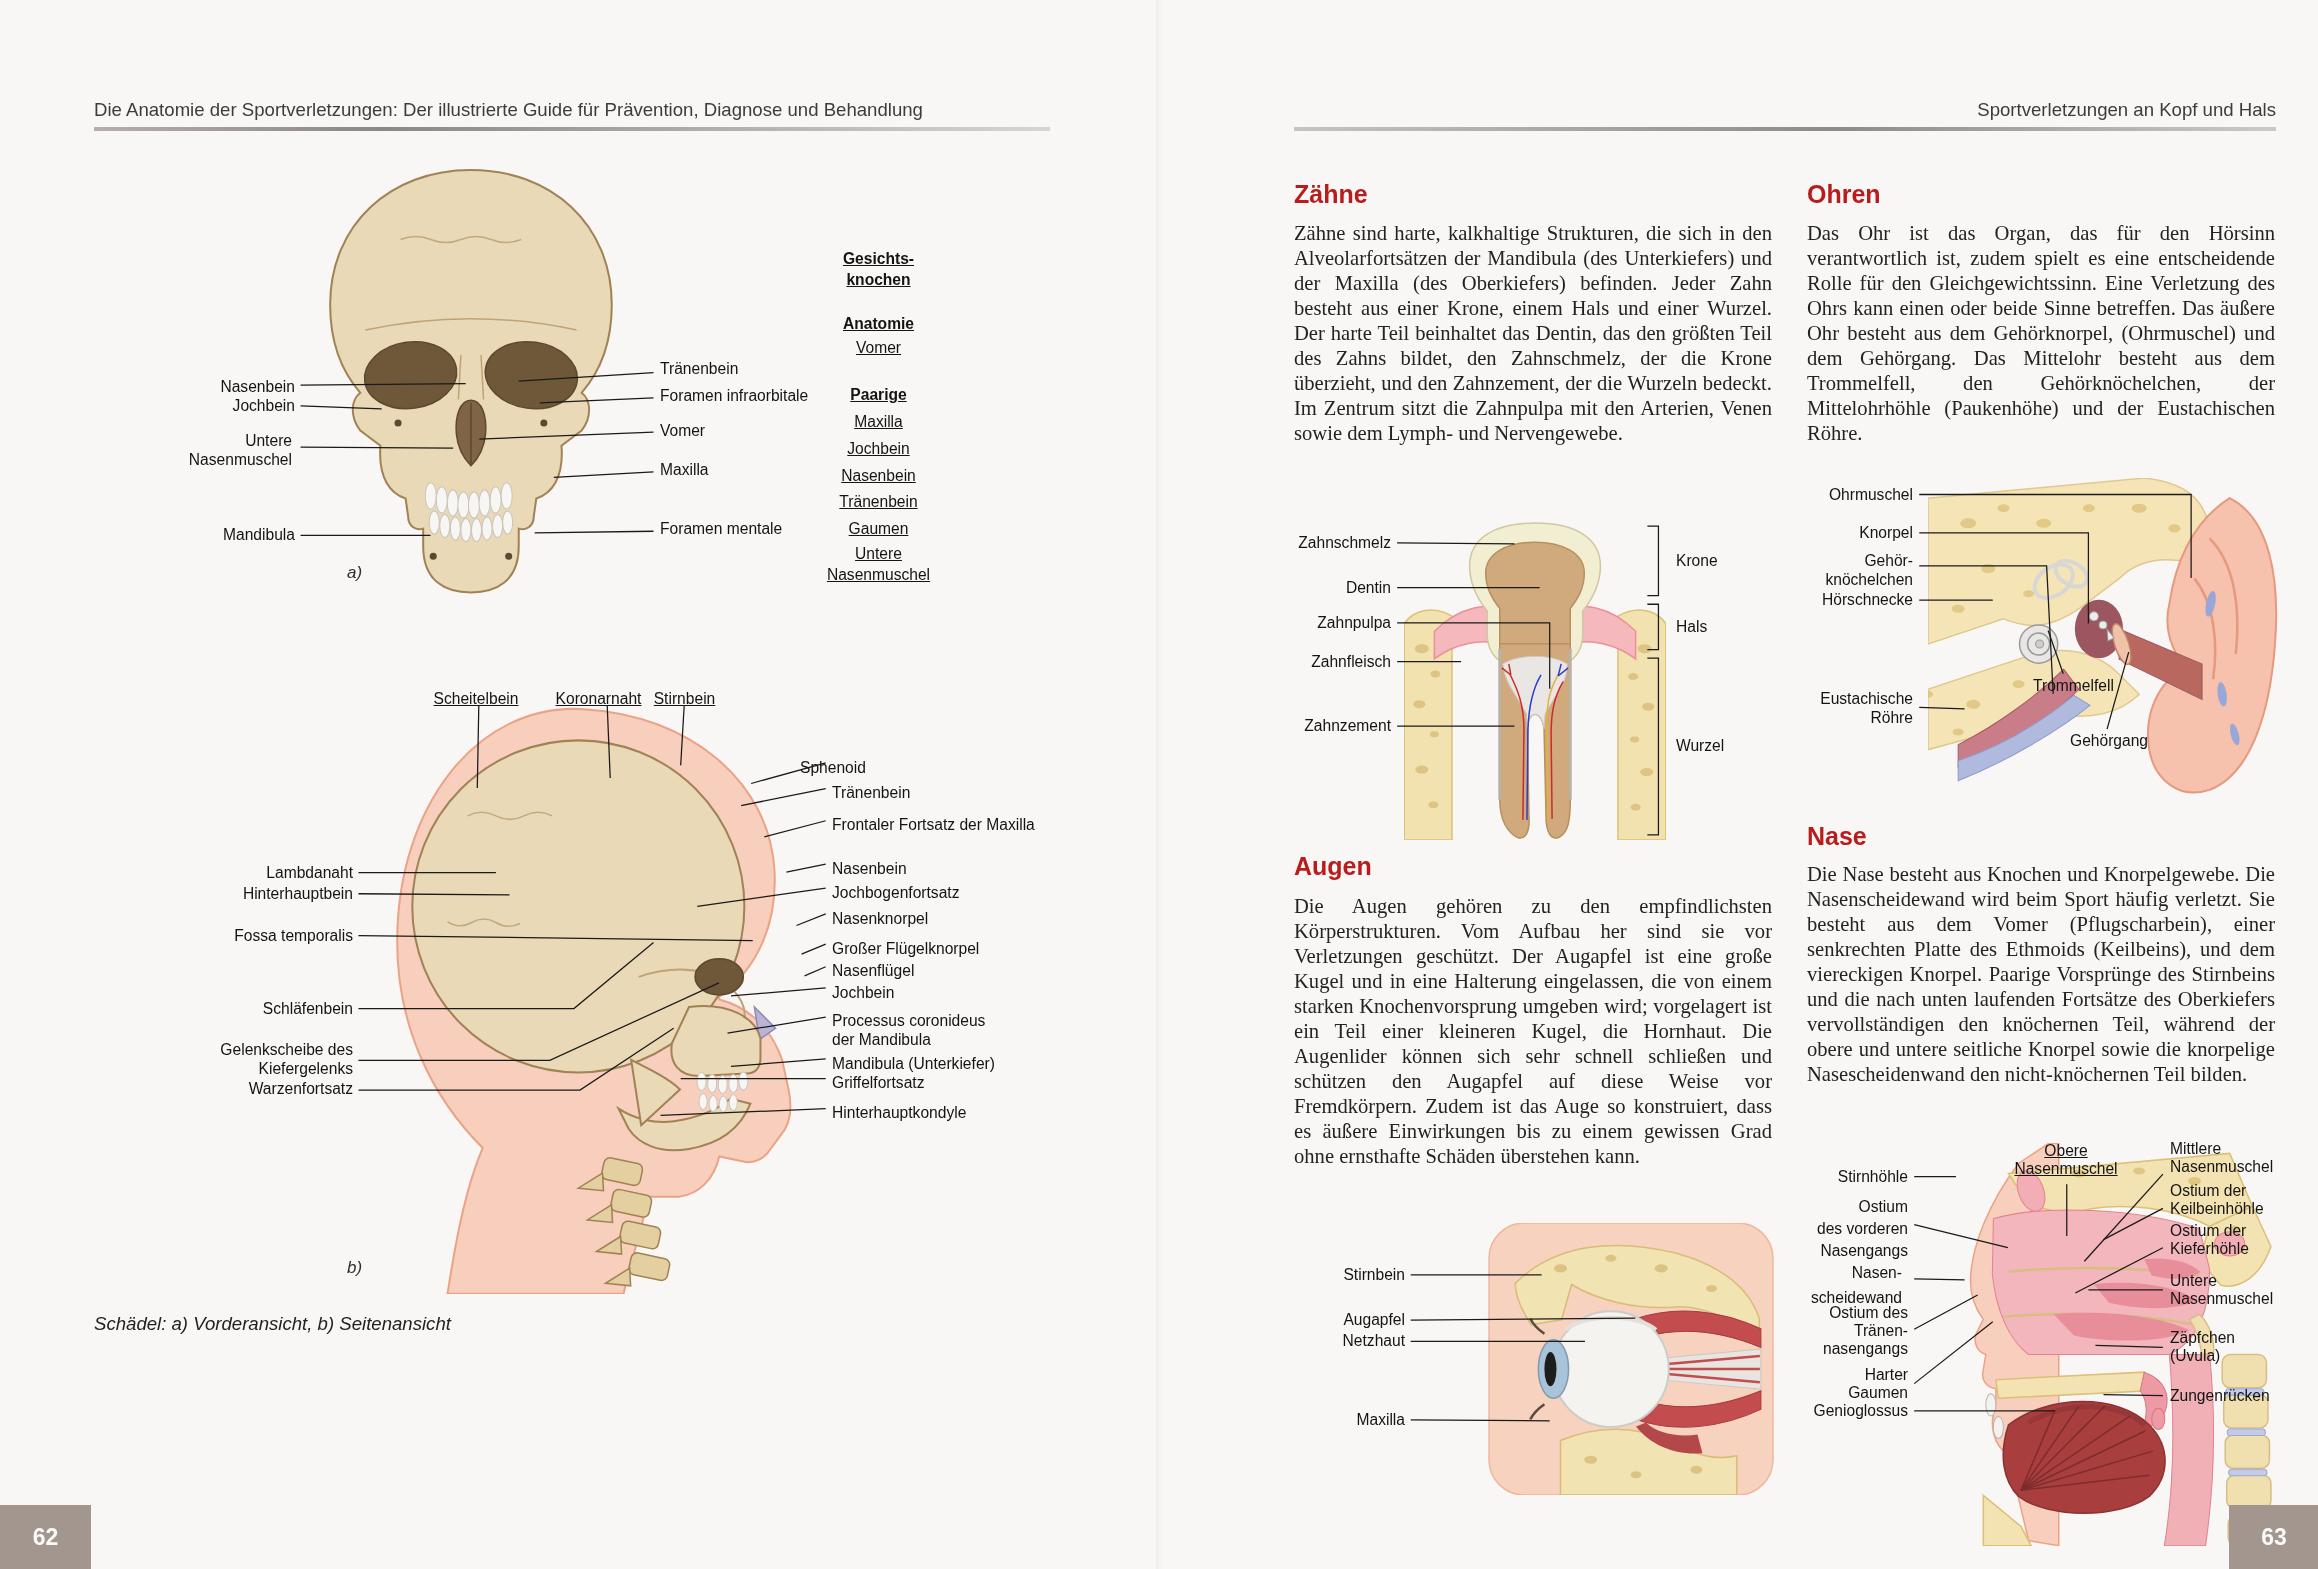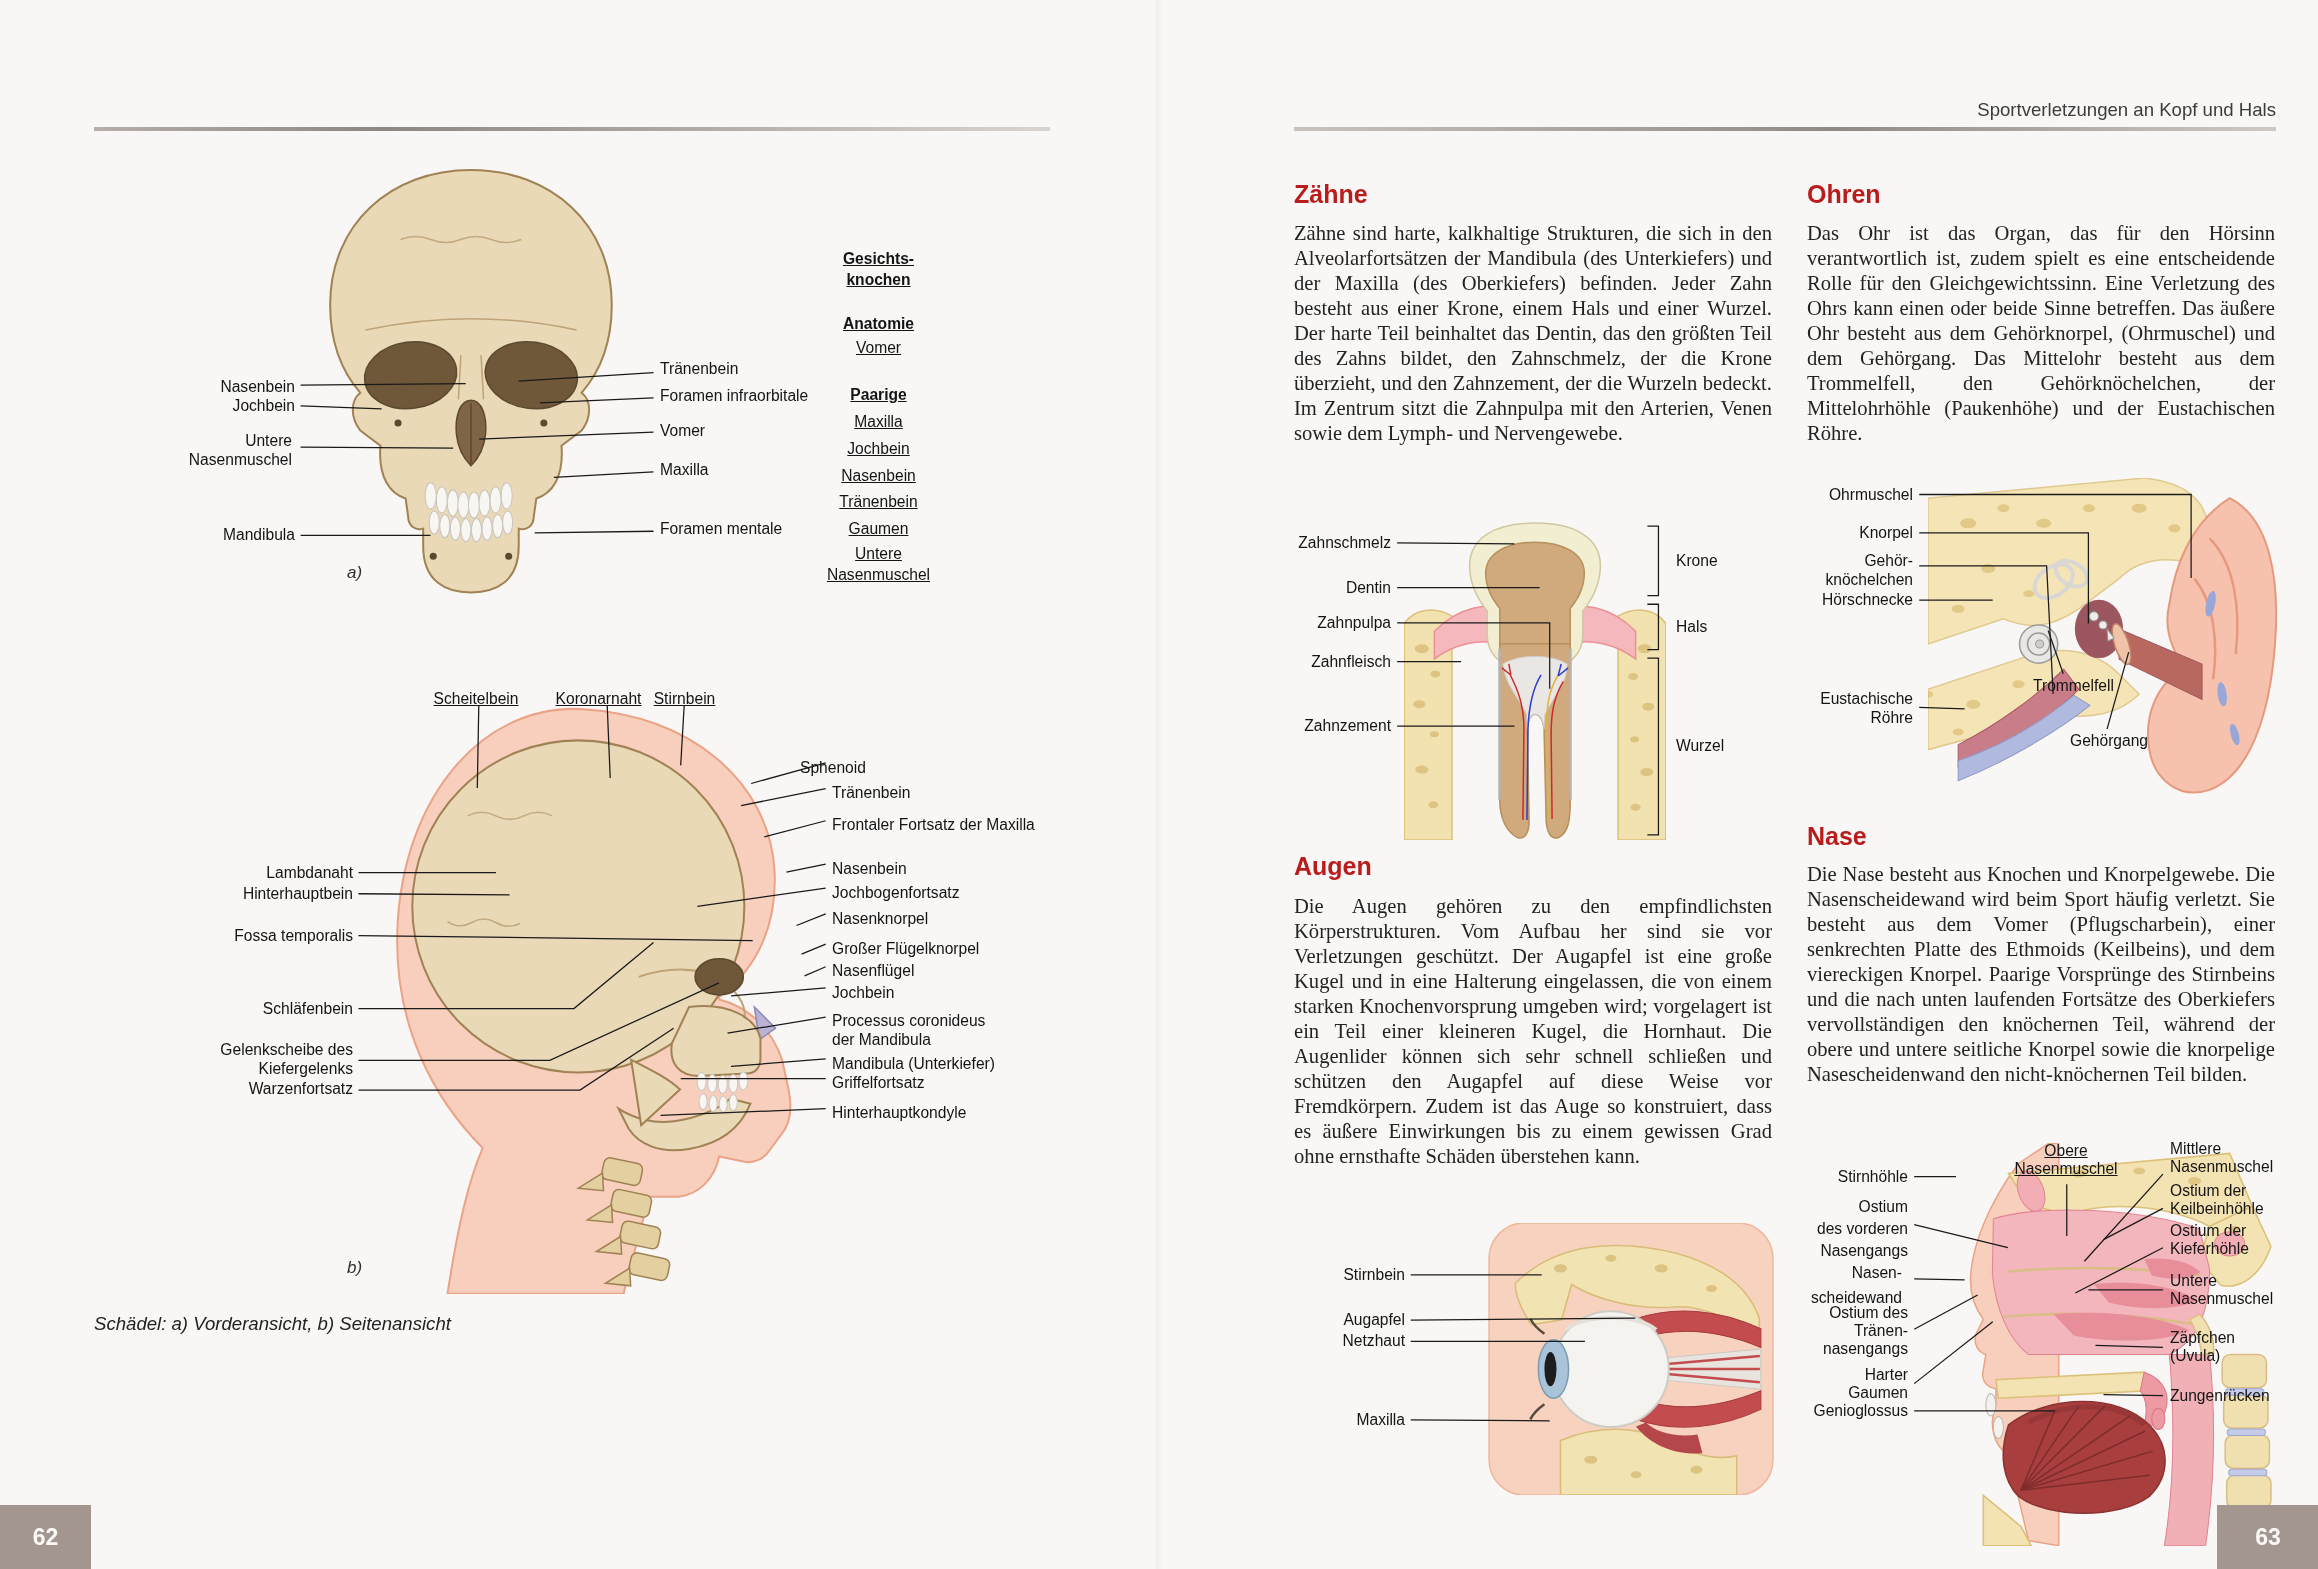--- a/index.html
+++ b/index.html
@@ -22,20 +22,21 @@
   .gutter{position:absolute;left:1156px;top:0;width:7px;height:100%;
         background:linear-gradient(90deg,rgba(0,0,0,0.035),rgba(0,0,0,0));}
   svg{display:block;}
   .ill{position:absolute;pointer-events:none;}
 </style>
 </head>
 <body>
 
 <div id="page">
 
+  <div class="runhead" style="left:94px">Die Anatomie der Sportverletzungen: Der illustrierte Guide für Prävention, Diagnose und Behandlung</div>
   <div class="runhead" style="right:43px;text-align:right">Sportverletzungen an Kopf und Hals</div>
   <div class="rule rule-l"></div>
   <div class="rule rule-r"></div>
   <div class="gutter"></div>
 
   <svg class="ill" style="left:310px;top:164px" width="337" height="435" viewBox="0 0 670 865">
     <path d="M320,12 C480,12 600,120 600,280 C600,360 575,415 540,455 C560,470 560,505 540,530 L500,560
              C505,625 480,655 450,665 L445,700 C445,720 430,730 415,725 L415,760
              C415,830 370,852 320,852 C270,852 225,830 225,760 L225,725
              C210,730 195,720 195,700 L190,665 C160,655 135,625 140,560 L100,530
@@ -446,16 +447,16 @@
         <path d="M4296,2332 L4140,2505"></path>
         <path d="M4296,2400 L4178,2462"></path>
       <path d="M4296,2478 L4122,2568"></path>
         <path d="M4296,2562 L4148,2562"></path>
         <path d="M4296,2676 L4162,2672"></path>
       <path d="M4296,2772 L4178,2770"></path>
     </g>
   </svg>
 
   <div class="pnum" style="left:0">62</div>
-  <div class="pnum" style="right:0;width:102px">63</div>
+  <div class="pnum" style="right:0;width:90px">63</div>
 
 </div>
 
 
 </body></html>

